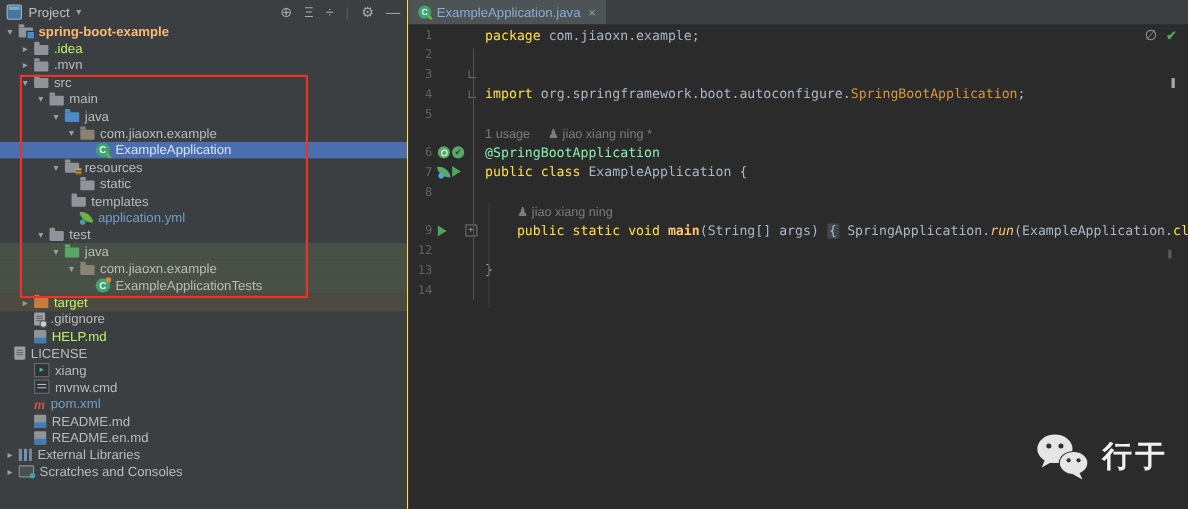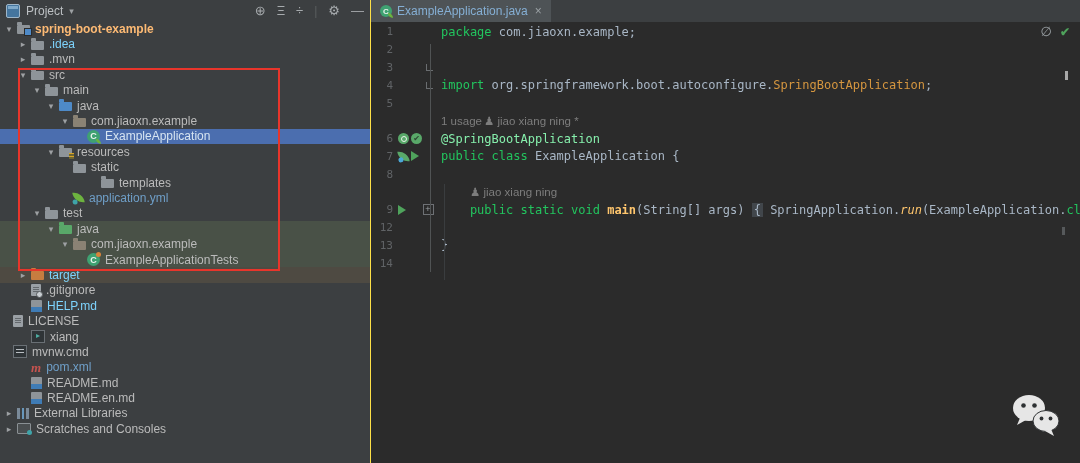--- a/index.html
+++ b/index.html
@@ -18,21 +18,21 @@
   .hdr-icons span{cursor:default}
 
   .tree{position:relative;font-size:12px;color:#bbbbbb;}
   .tree-row{height:15.4px;display:flex;align-items:center;white-space:nowrap;}
   .bg-sel{background:#4B6EAF;}
   .bg-green{background:#495147;}
   .bg-brown{background:#4E4A42;}
   .chev{width:10px;margin-right:3px;color:#9da0a3;font-size:9px;text-align:center;flex:none;}
   .ic{flex:none;margin-right:5px;display:inline-flex;align-items:center;justify-content:center;}
   .t-default{color:#bbbbbb}
-  .t-olive{color:#7dd3fc}
+  .t-olive{color:#bef264}
   .t-blue{color:#6f9fc8}
   .t-sel{color:#d6e4f1}
   .t-root{color:#fdba74;font-weight:bold}
   .t-suffix{color:#7b7f83;margin-left:7px;font-weight:normal}
 
   
   .fold-ic{position:relative;width:13px;height:9px;background:#8E9499;border-radius:1px;margin-top:2px;}
   .fold-ic::before{content:"";position:absolute;top:-3px;left:0;width:5px;height:3px;background:inherit;border-radius:1px 1px 0 0;}
   .f-blue{background:#4E8AC8}.f-green{background:#59A869}.f-orange{background:#C77D40}
   .f-pkg{background:#8a8274}
@@ -67,25 +67,25 @@
   .tab-label{color:#85afd4;}
   .tab-close{color:#9aa0a4;font-size:12px;margin-left:2px;cursor:default;}
   .code-area{position:relative;padding-top:1px;}
   .gut-line{position:absolute;left:59px;top:22px;bottom:0;width:1px;background:#505354;}
   .crow{display:flex;align-items:center;height:17.8px;}
   .gnum{width:22px;flex:none;text-align:right;padding-right:3px;color:#606366;font-size:11px;font-family:"DejaVu Sans Mono",monospace;}
   .gicons{width:24px;flex:none;display:flex;align-items:center;gap:2px;padding-left:2px;}
   .gfold{width:12px;flex:none;display:flex;align-items:center;justify-content:center;}
   .ltext{margin:0;padding-left:7px;font-family:"DejaVu Sans Mono",monospace;font-size:12px;white-space:pre;color:#a9b7c6;}
   .ltext.inlay{font-family:"Liberation Sans",sans-serif;font-size:11.5px;color:#7d7d7d;}
-  .tk-k{color:#22c55e}.tk-d{color:#a9b7c6}.tk-a{color:#86efac}
+  .tk-k{color:#fde047}.tk-d{color:#a9b7c6}.tk-a{color:#86efac}
   .tk-m{color:#ffc66d;font-weight:bold}.tk-i{color:#ffc66d;font-style:italic}
   .tk-o{color:#d5963f}
   .tk-fold{background:#41464b;padding:0 2px;}
-  .tk-n{color:#7d7d7d}.tk-n2{color:#7d7d7d;margin-left:2px}
+  .tk-n{color:#7d7d7d}.tk-n2{color:#7d7d7d;margin-left:16px}
   .g-run{width:0;height:0;border-left:8px solid #4FA35C;border-top:5px solid transparent;border-bottom:5px solid transparent;}
   .g-bean{width:11px;height:11px;border-radius:50%;background:#59A869;position:relative;}
   .g-bean::after{content:"";position:absolute;left:2.5px;top:2.5px;width:4px;height:4px;border:1px solid #e8f2ea;border-radius:50%;}
   .g-leafcheck{width:11px;height:11px;border-radius:50%;background:#59A869;color:#2d4631;font-size:8px;line-height:11px;text-align:center;}
   .g-leaf{width:11px;height:11px;background:#59A869;border-radius:0 100% 0 100%;transform:rotate(-8deg);position:relative;}
   .g-leaf::after{content:"";position:absolute;left:0;bottom:0;width:5px;height:5px;border-radius:50%;background:#4BA8D8;}
   .fold-plus{width:9px;height:9px;border:1px solid #6E7175;background:#2b2b2b;color:#9aa0a4;font-size:9px;line-height:8px;text-align:center;}
   .fold-hook{width:6px;height:6px;border-left:1px solid #6a6d70;border-bottom:1px solid #6a6d70;margin-left:2px;}
   .indent-guide{position:absolute;left:73px;top:162px;height:96px;width:1px;background:#3a3d3f;}
 
@@ -182,21 +182,21 @@
           </span>
           <span class="t-default">resources</span>
         </div>
         <div class="tree-row" style="padding-left: 60px;">
           <span class="chev"></span>
           <span class="ic">
             <span class="fold-ic"></span>
           </span>
           <span class="t-default">static</span>
         </div>
-        <div class="tree-row" style="padding-left: 88px; text-align: center;">
+        <div class="tree-row" style="padding-left: 52px; text-align: center;">
           <span class="chev"></span>
           <span class="ic">
             <span class="fold-ic"></span>
           </span>
           <span class="t-default">templates</span>
         </div>
         <div class="tree-row" style="padding-left: 60px;">
           <span class="chev"></span>
           <span class="ic">
             <span class="leaf-ic"></span>
@@ -259,21 +259,21 @@
           </span>
           <span class="t-default">LICENSE</span>
         </div>
         <div class="tree-row" style="padding-left: 18px;">
           <span class="chev"></span>
           <span class="ic">
             <span class="sh-ic">▸</span>
           </span>
           <span class="t-default">xiang</span>
         </div>
-        <div class="tree-row" style="">
+        <div class="tree-row" style="padding-left: 18px;">
           <span class="chev"></span>
           <span class="ic">
             <span class="cmd-ic"></span>
           </span>
           <span class="t-default">mvnw.cmd</span>
         </div>
         <div class="tree-row" style="padding-left: 18px;">
           <span class="chev"></span>
           <span class="ic">
             <span class="mvn-ic">m</span>
@@ -435,14 +435,15 @@
     <svg width="52" height="44" viewBox="0 0 52 44">
       <ellipse cx="19" cy="15" rx="16" ry="13" fill="#e6e6e6"></ellipse>
       <path d="M10 25 L7 32 L16 27 Z" fill="#e6e6e6"></path>
       <circle cx="13.5" cy="12.5" r="2.3" fill="#2e3133"></circle>
       <circle cx="24.5" cy="12.5" r="2.3" fill="#2e3133"></circle>
       <ellipse cx="36" cy="28" rx="13" ry="10.5" fill="#e6e6e6" stroke="#2e3133" stroke-width="1"></ellipse>
       <path d="M41 36 L44 43 L35 38 Z" fill="#e6e6e6"></path>
       <circle cx="31.5" cy="25.5" r="1.9" fill="#2e3133"></circle>
       <circle cx="40.5" cy="25.5" r="1.9" fill="#2e3133"></circle>
     </svg>
+    <span class="wm-text">行于</span>
   </div>
 </div>
 
 </body></html>

